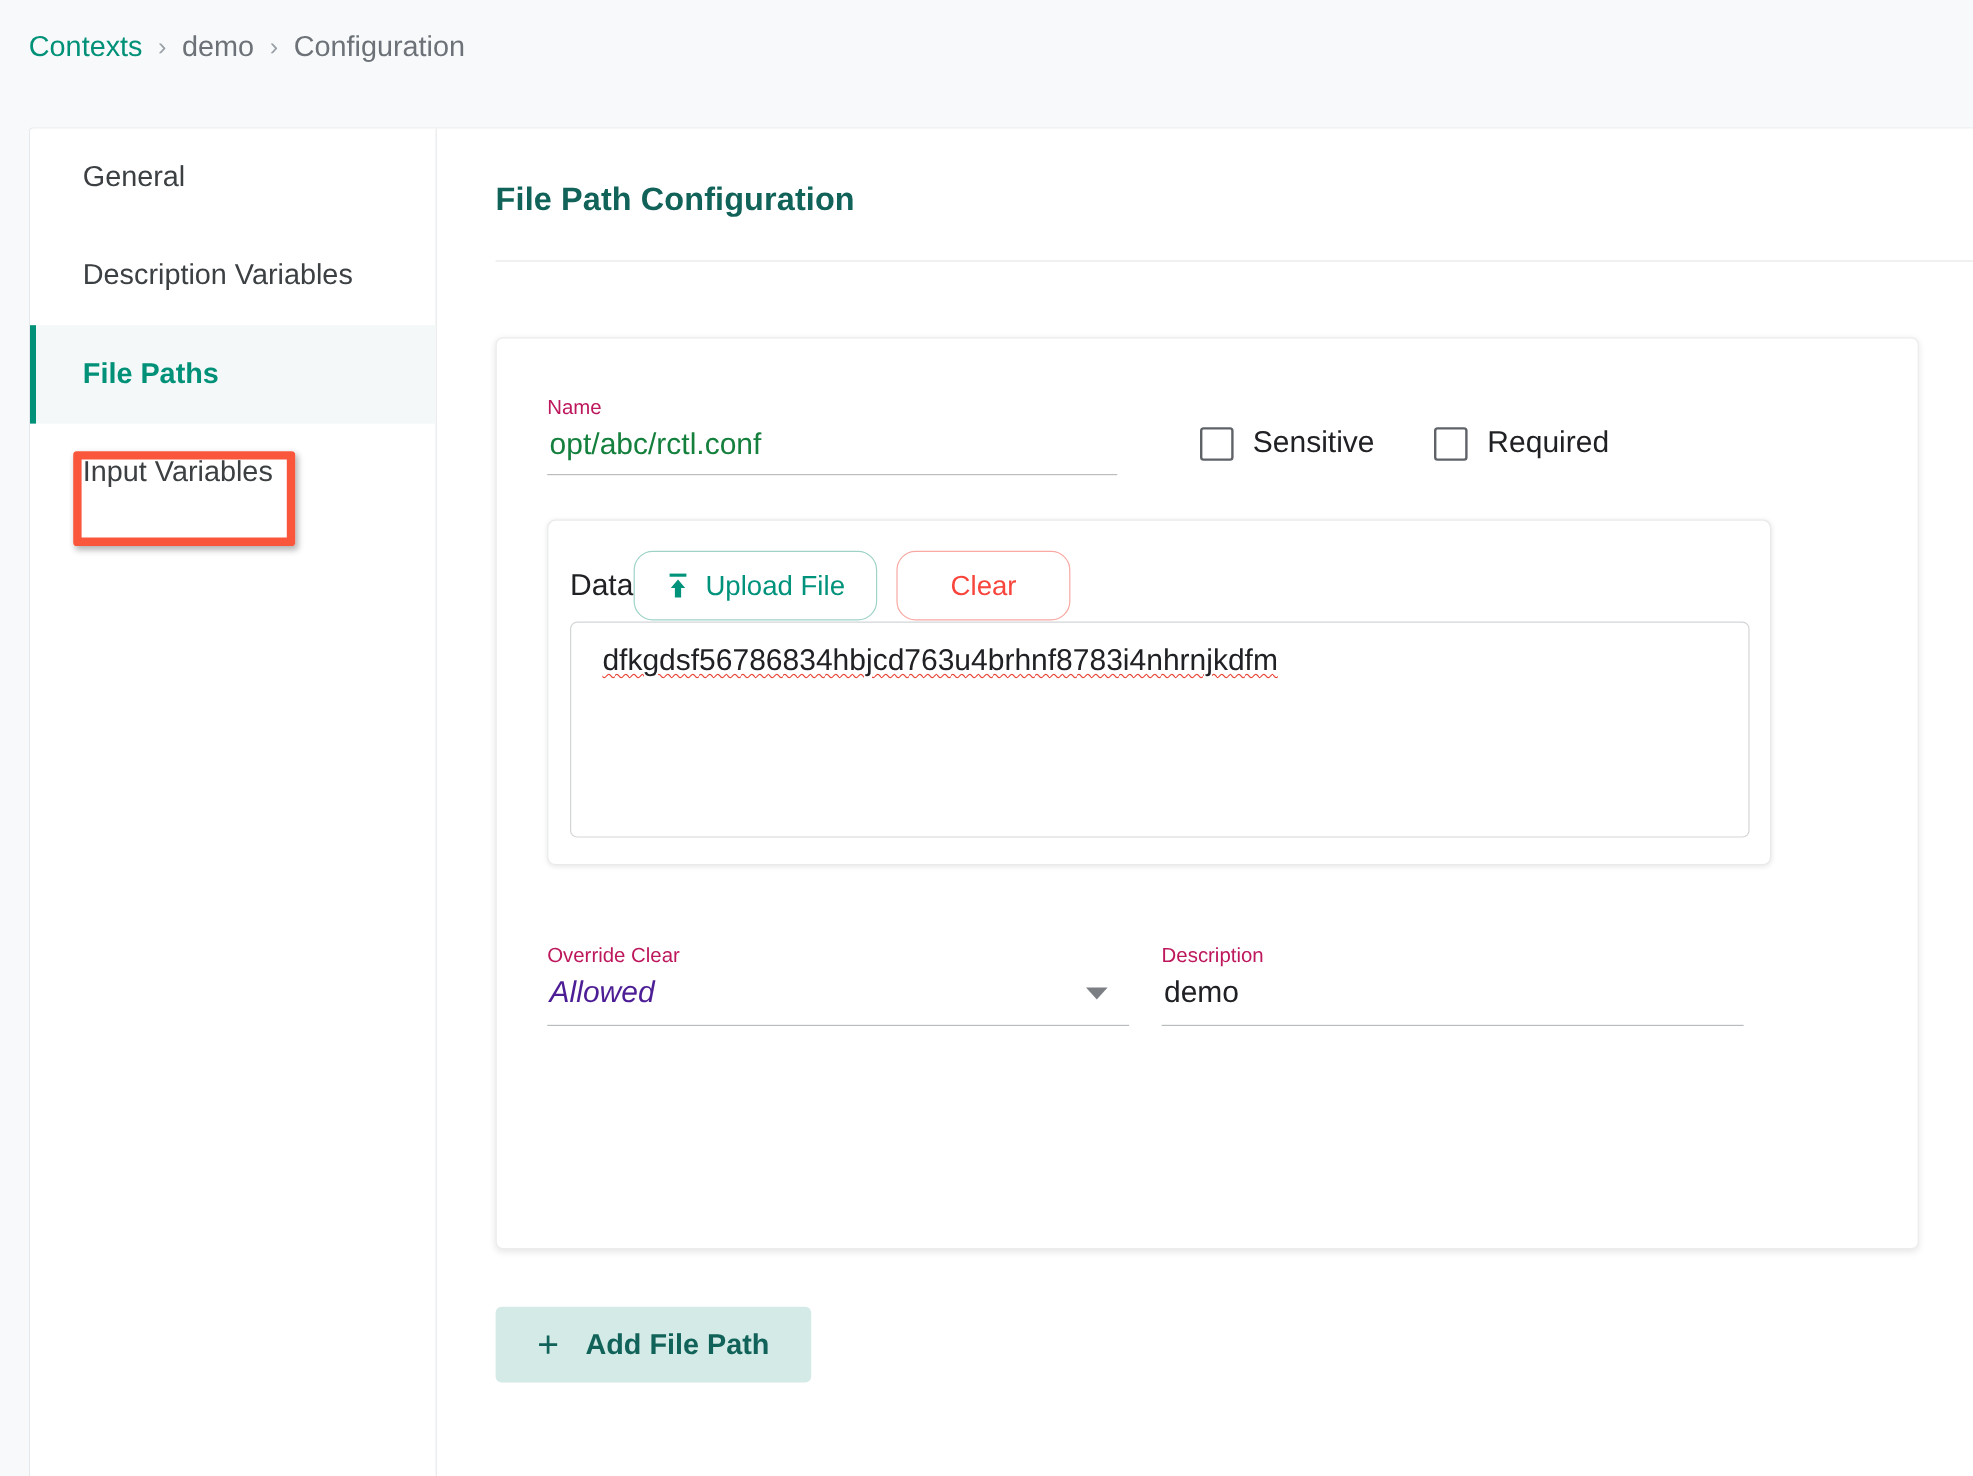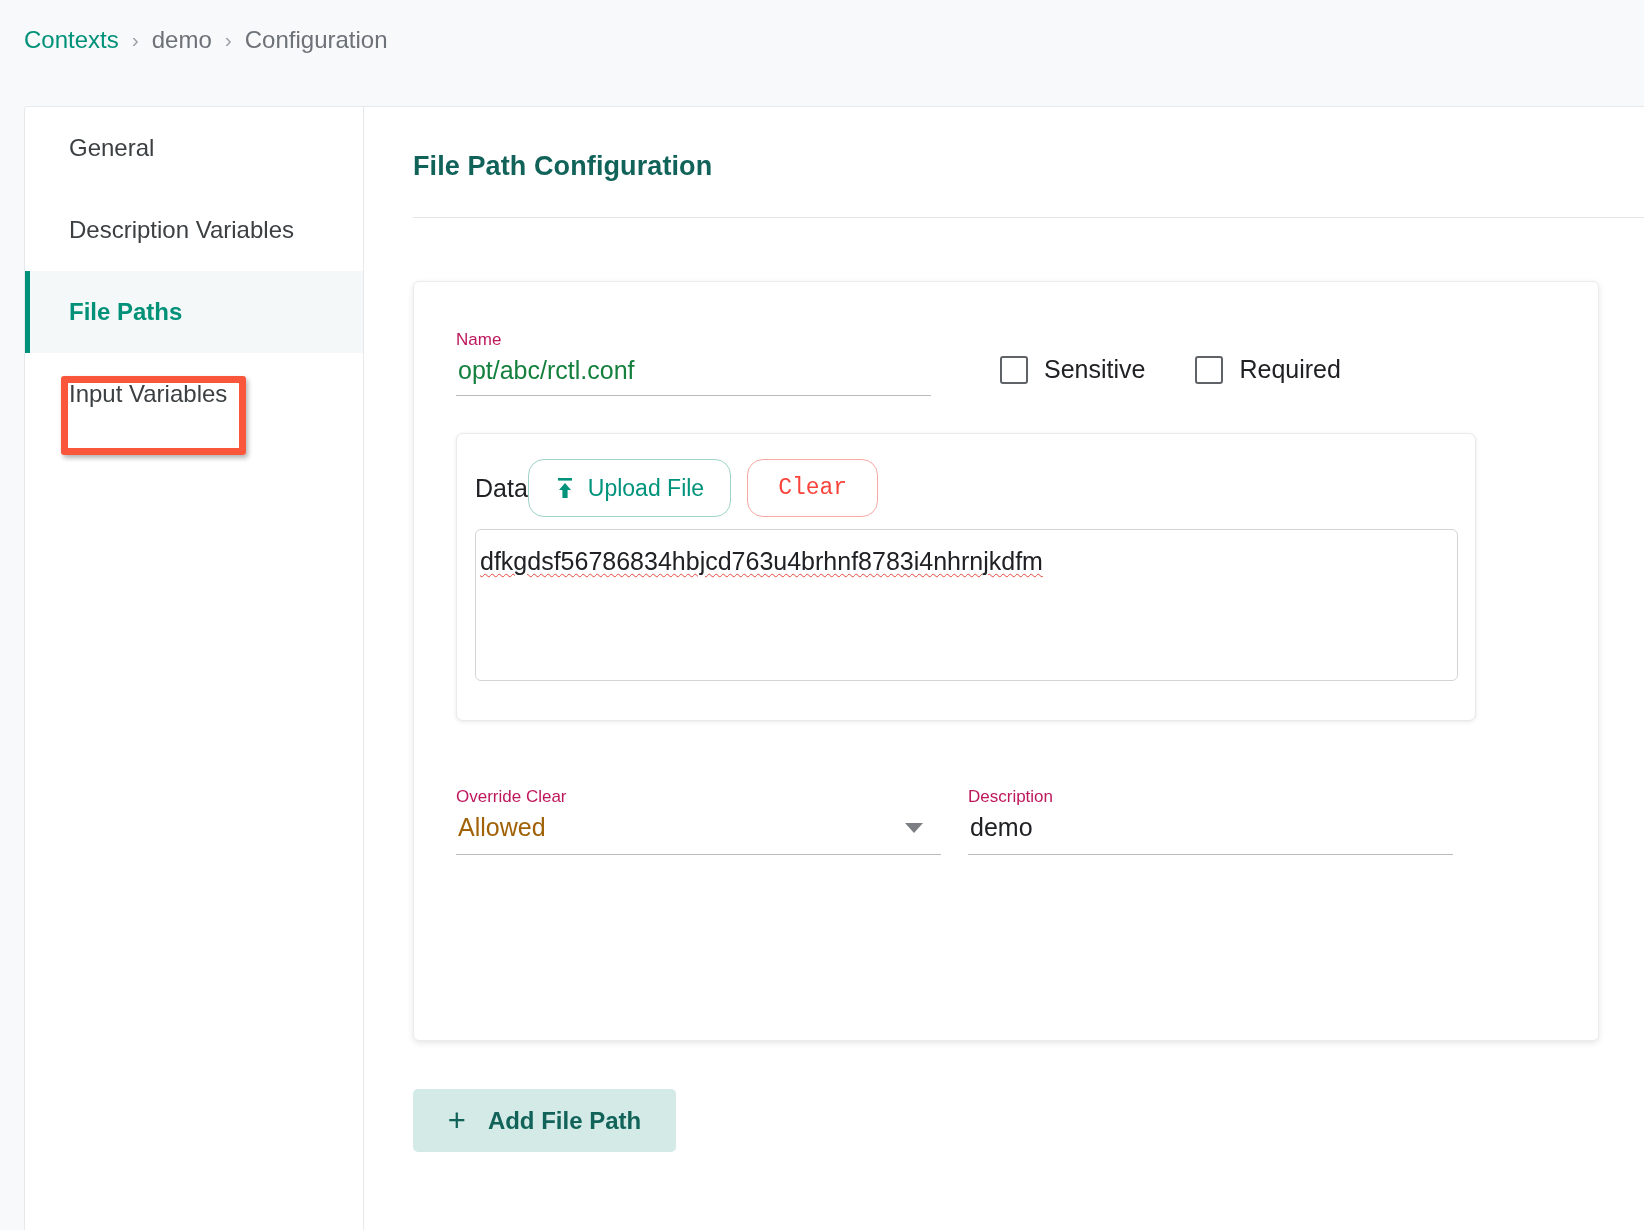--- a/index.html
+++ b/index.html
@@ -179,32 +179,30 @@
     background: #ffffff;
     cursor: pointer;
   }
   .btn-upload {
     border: 1.5px solid #9fd3c8;
     color: #00937c;
   }
   .btn-clear {
     border: 1.5px solid #f8a9a3;
     color: #f8443b;
-    padding: 0 30px;
-    font-family: Liberation Mono, monospace;
+    padding: 0 44px;
   }
   .up-ico { display: block; }
 
   .data-textarea {
-    margin-top: 11px;
     width: 983px;
-    height: 152px;
+    height: 180px;
     border: 1px solid #d2d5d7;
     border-radius: 6px;
-    padding: 16px 4px;
+    padding: 16px 26px;
     font-size: 25px;
     color: #202124;
     line-height: 1.25;
     background: #ffffff;
     overflow: hidden;
   }
   .squiggle {
     text-decoration: underline;
     text-decoration-style: wavy;
     text-decoration-color: #e8483a;
@@ -220,22 +218,23 @@
   }
   .select-wrap {
     position: relative;
     width: 485px;
   }
   .select-field {
     position: relative;
     border-bottom: 1px solid #babdbf;
     padding: 6px 2px 12px 2px;
     font-size: 25px;
-    color: #a16207;
-    cursor: pointer;
+    color: #4c1d95;
+    cursor: pointer;
+    font-style: italic;
   }
   .caret {
     position: absolute;
     right: 18px; top: 16px;
     width: 0; height: 0;
     border-left: 9px solid transparent;
     border-right: 9px solid transparent;
     border-top: 10px solid #7b7f83;
   }
   .desc-wrap { width: 485px; }

